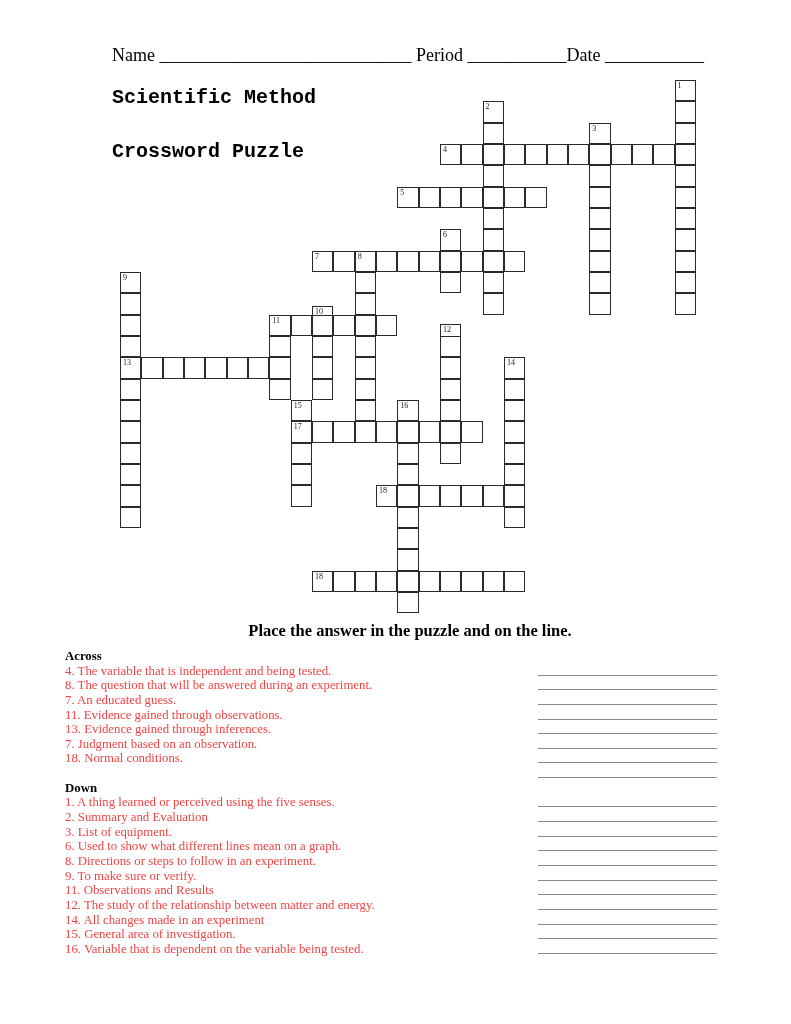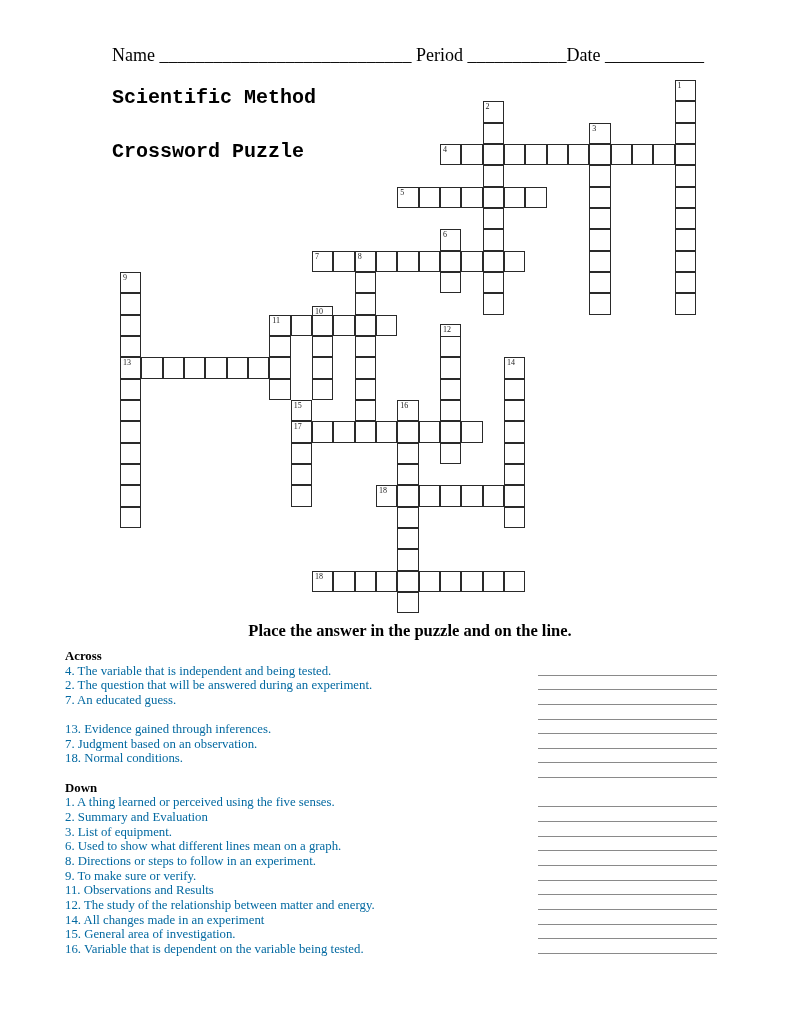--- a/index.html
+++ b/index.html
@@ -4,21 +4,21 @@
 <style>
   html, body { margin: 0; padding: 0; background: #ffffff; }
   body { width: 791px; height: 1024px; position: relative; overflow: hidden; color: #000; }
   .header-line { position: absolute; left: 112px; top: 45px; font-family: "Liberation Serif", serif; font-size: 18px; white-space: pre; }
   .title { position: absolute; left: 112px; font-family: Liberation Mono, monospace; font-weight: bold; font-size: 20px; white-space: nowrap; }
   #grid { position: absolute; left: 0; top: 0; width: 791px; height: 640px; }
   .cell { position: absolute; width: 21.33px; height: 21.33px; box-sizing: border-box; border: 1.4px solid #2a2a2a; background: #fff; }
   .cell-num { position: absolute; left: 2px; top: 0px; font-family: "Liberation Serif", serif; font-size: 8px; line-height: 9px; color: #222; }
   .instructions { position: absolute; left: 0; width: 820px; top: 621px; text-align: center; font-family: "Liberation Serif", serif; font-weight: bold; font-size: 16.5px; }
   .clues { position: absolute; left: 65px; top: 641px; font-family: Liberation Serif, serif; font-size: 12.8px; margin-top: 8px; }
-  .clue-row { position: relative; height: 14.65px; line-height: 14.65px; white-space: pre; color: #0369a1; }
+  .clue-row { position: relative; height: 14.65px; line-height: 14.65px; white-space: pre; color: #ef4444; }
   .clue-head { font-weight: bold; color: #000; }
   .answer-line { position: absolute; left: 473px; top: 11px; width: 179px; border-bottom: 1.3px solid #8a8a8a; height: 0; }
 </style>
 </head>
 <body>
 
 <div class="header-line">Name ____________________________ Period ___________Date ___________</div>
 
 <div class="title" style="top:86px;">Scientific Method</div>
 <div class="title" style="top:140px;">Crossword Puzzle</div>
@@ -206,23 +206,23 @@
     <div class="cell" style="left: 482.61px; top: 570.59px;"></div>
     <div class="cell" style="left: 503.94px; top: 570.59px;"></div>
   </div>
 
 <div class="instructions">Place the answer in the puzzle and on the line.</div>
 
 <div class="clues">
   <div class="clue-row clue-head">Across</div>
   <div id="across-list">
       <div class="clue-row"><span>4. The variable that is independent and being tested.</span><div class="answer-line"></div></div>
-      <div class="clue-row"><span>2. The question that will be answered during an experiment.</span><div class="answer-line"></div></div>
+      <div class="clue-row"><span>8. The question that will be answered during an experiment.</span><div class="answer-line"></div></div>
       <div class="clue-row"><span>7. An educated guess.</span><div class="answer-line"></div></div>
-      <div class="clue-row"><div class="answer-line"></div></div>
+      <div class="clue-row"><span>11. Evidence gained through observations.</span><div class="answer-line"></div></div>
       <div class="clue-row"><span>13. Evidence gained through inferences.</span><div class="answer-line"></div></div>
       <div class="clue-row"><span>7. Judgment based on an observation.</span><div class="answer-line"></div></div>
       <div class="clue-row"><span>18. Normal conditions.</span><div class="answer-line"></div></div>
       <div class="clue-row"><div class="answer-line"></div></div>
     </div>
   <div class="clue-row clue-head">Down</div>
   <div id="down-list">
       <div class="clue-row"><span>1. A thing learned or perceived using the five senses.</span><div class="answer-line"></div></div>
       <div class="clue-row"><span>2. Summary and Evaluation</span><div class="answer-line"></div></div>
       <div class="clue-row"><span>3. List of equipment.</span><div class="answer-line"></div></div>

